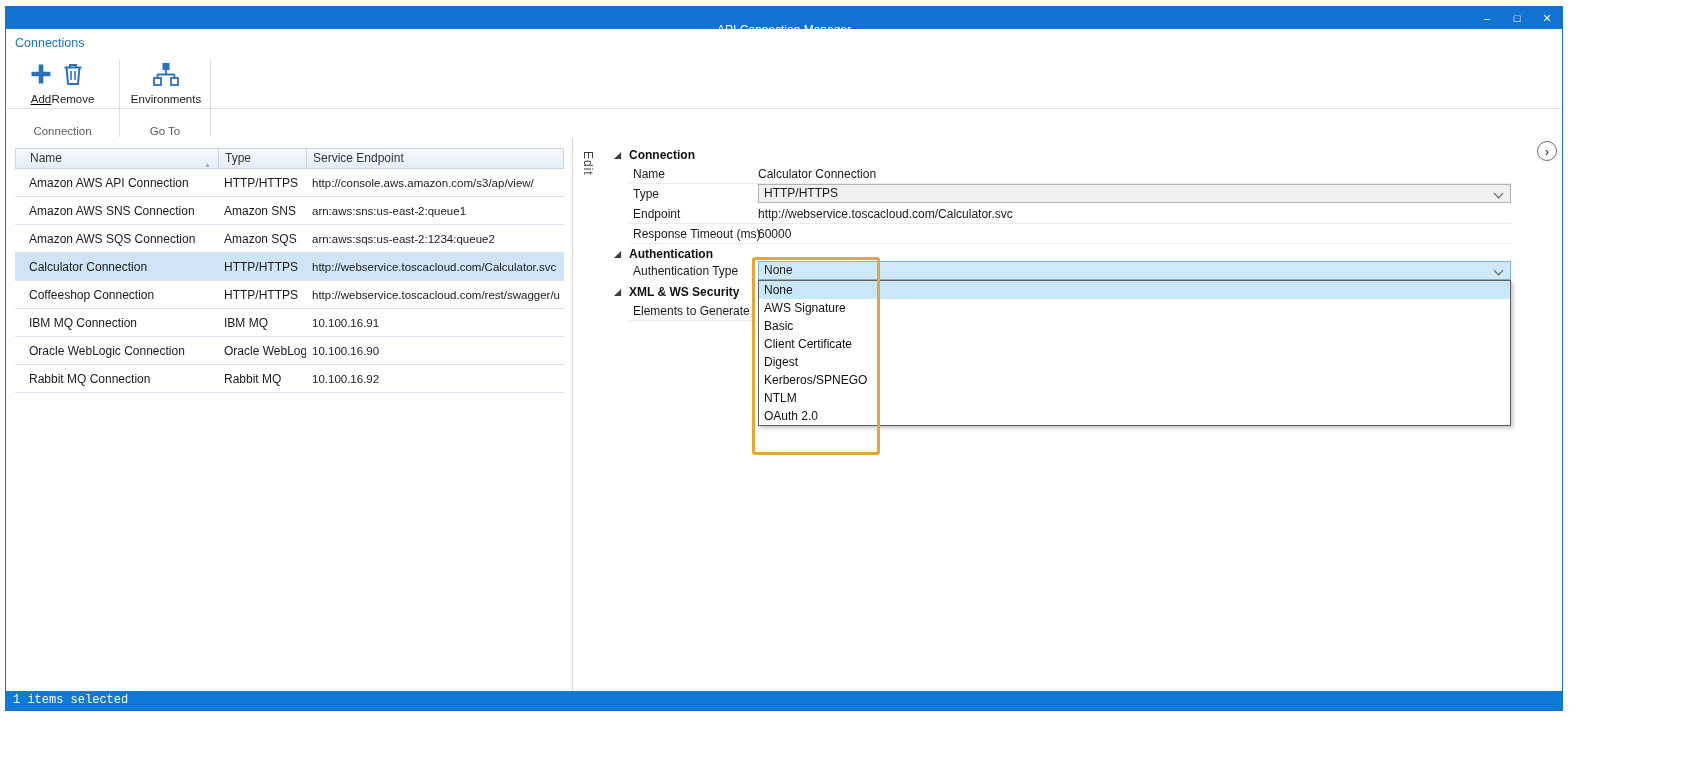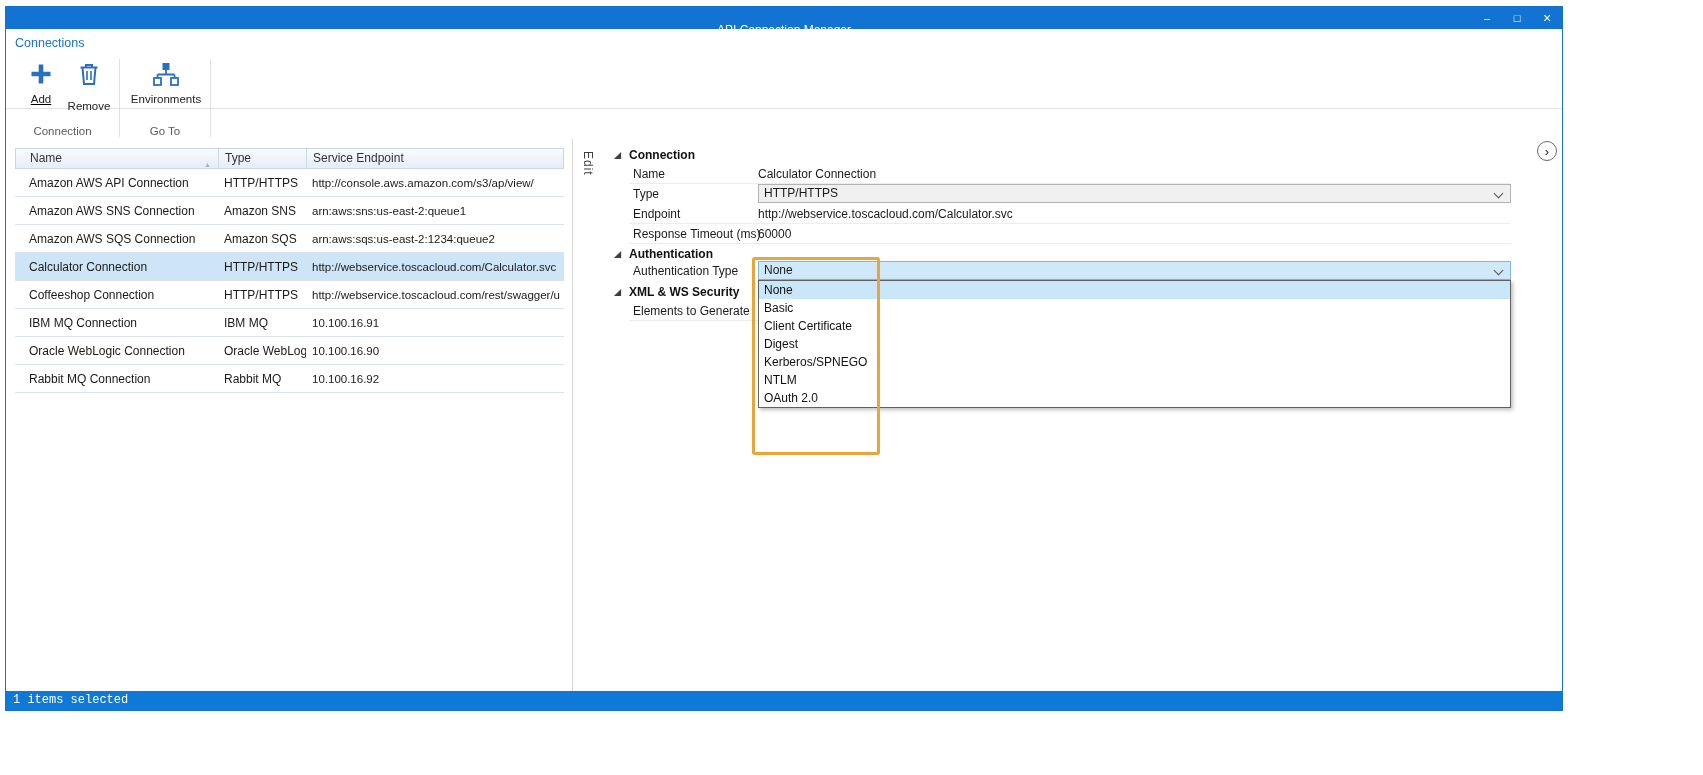--- a/index.html
+++ b/index.html
@@ -19,21 +19,21 @@
         color:#fff; font-size:11px; cursor:default; }
   .wc.close { font-size:14px; }
 
   
   .ribbon { position:absolute; left:0; top:22px; right:0; height:80px; background:#fff;
             border-bottom:1px solid #e2e2e2; }
   .ribbon-tab { position:absolute; left:9px; top:7px; font-size:12.5px; color:var(--link-blue,#1473d6); }
   .toolbar { position:absolute; left:0; top:30px; right:0; height:80px; }
   .tool-btn { position:absolute; top:0; display:flex; flex-direction:column; align-items:center; padding-top:2px; }
   .btn-add { left:8px; width:54px;text-decoration:underline; }
-  .btn-remove { left:54px; width:58px;gap:7px; }
+  .btn-remove { left:38px; width:58px; }
   .btn-env { left:116px; width:88px; }
   .tool-label { font-size:11.5px; color:#222; margin-top:6px; white-space:nowrap; }
   .v-sep { position:absolute; top:0; width:1px; height:78px; background:#e0e0e0; }
   .sep1 { left:113px; } .sep2 { left:204px; }
   .grp-label { position:absolute; top:66px; font-size:11.5px; color:#5b5b5b; text-align:center; }
   .grp-connection { left:0; width:113px; }
   .grp-goto { left:113px; width:92px; }
 
   .st { stroke:var(--icon-blue,#2b6fbe); fill:none; }
   .fl { fill:var(--icon-blue,#2b6fbe); stroke:none; }
@@ -282,20 +282,21 @@
           </svg>
           <span>XML &amp; WS Security</span>
         </div>
 
         <div class="pg-row row-elements">
           <span class="pg-label">Elements to Generate</span>
         </div>
 
         <div class="dropdown">
           <div class="dd-item selected">None</div>
+          <div class="dd-item">AWS Signature</div>
           <div class="dd-item">Basic</div>
           <div class="dd-item">Client Certificate</div>
           <div class="dd-item">Digest</div>
           <div class="dd-item">Kerberos/SPNEGO</div>
           <div class="dd-item">NTLM</div>
           <div class="dd-item">OAuth 2.0</div>
         </div>
 
         <div class="annotation"></div>
       </div>

